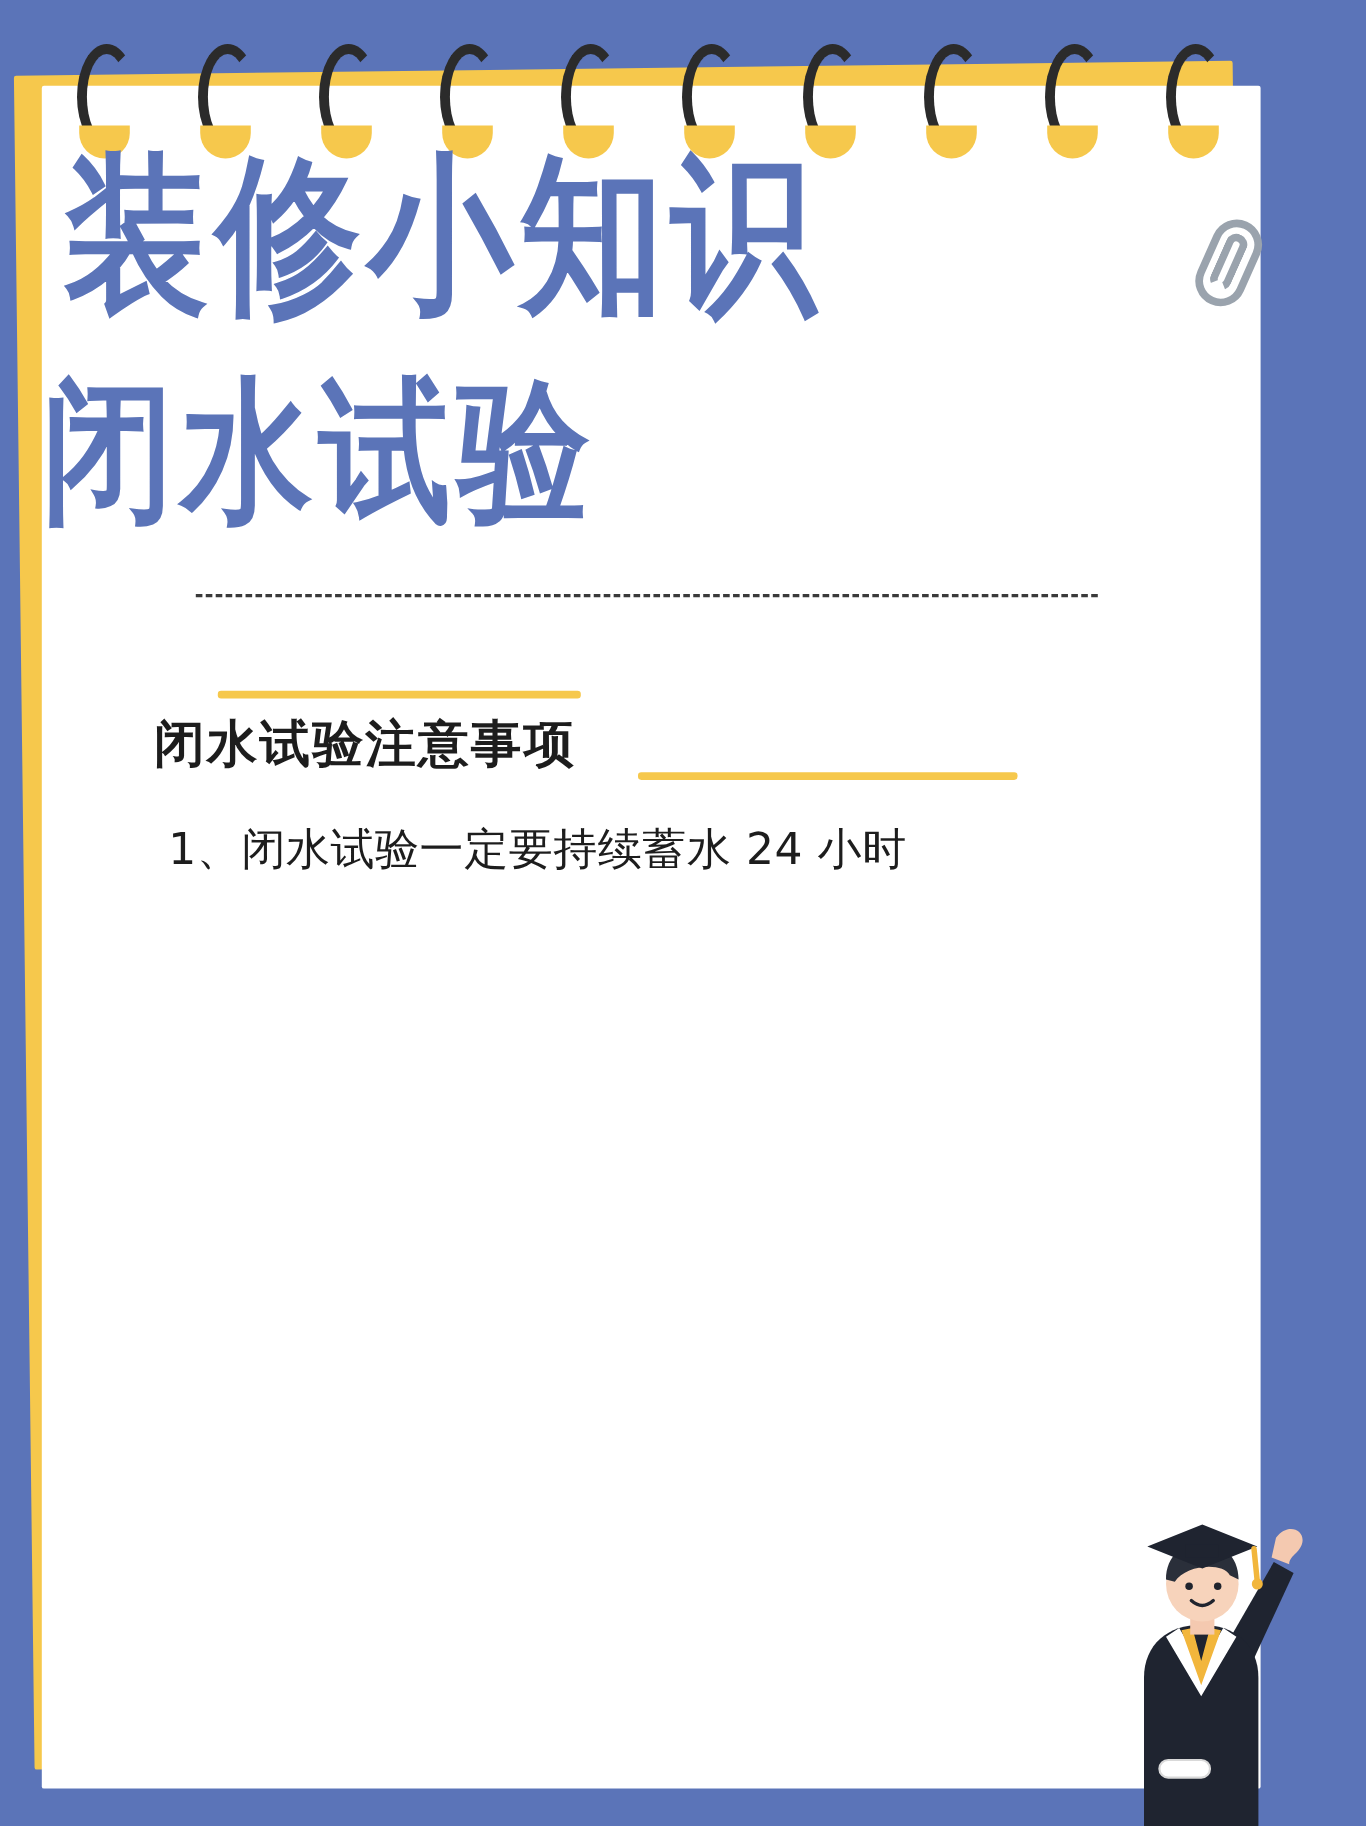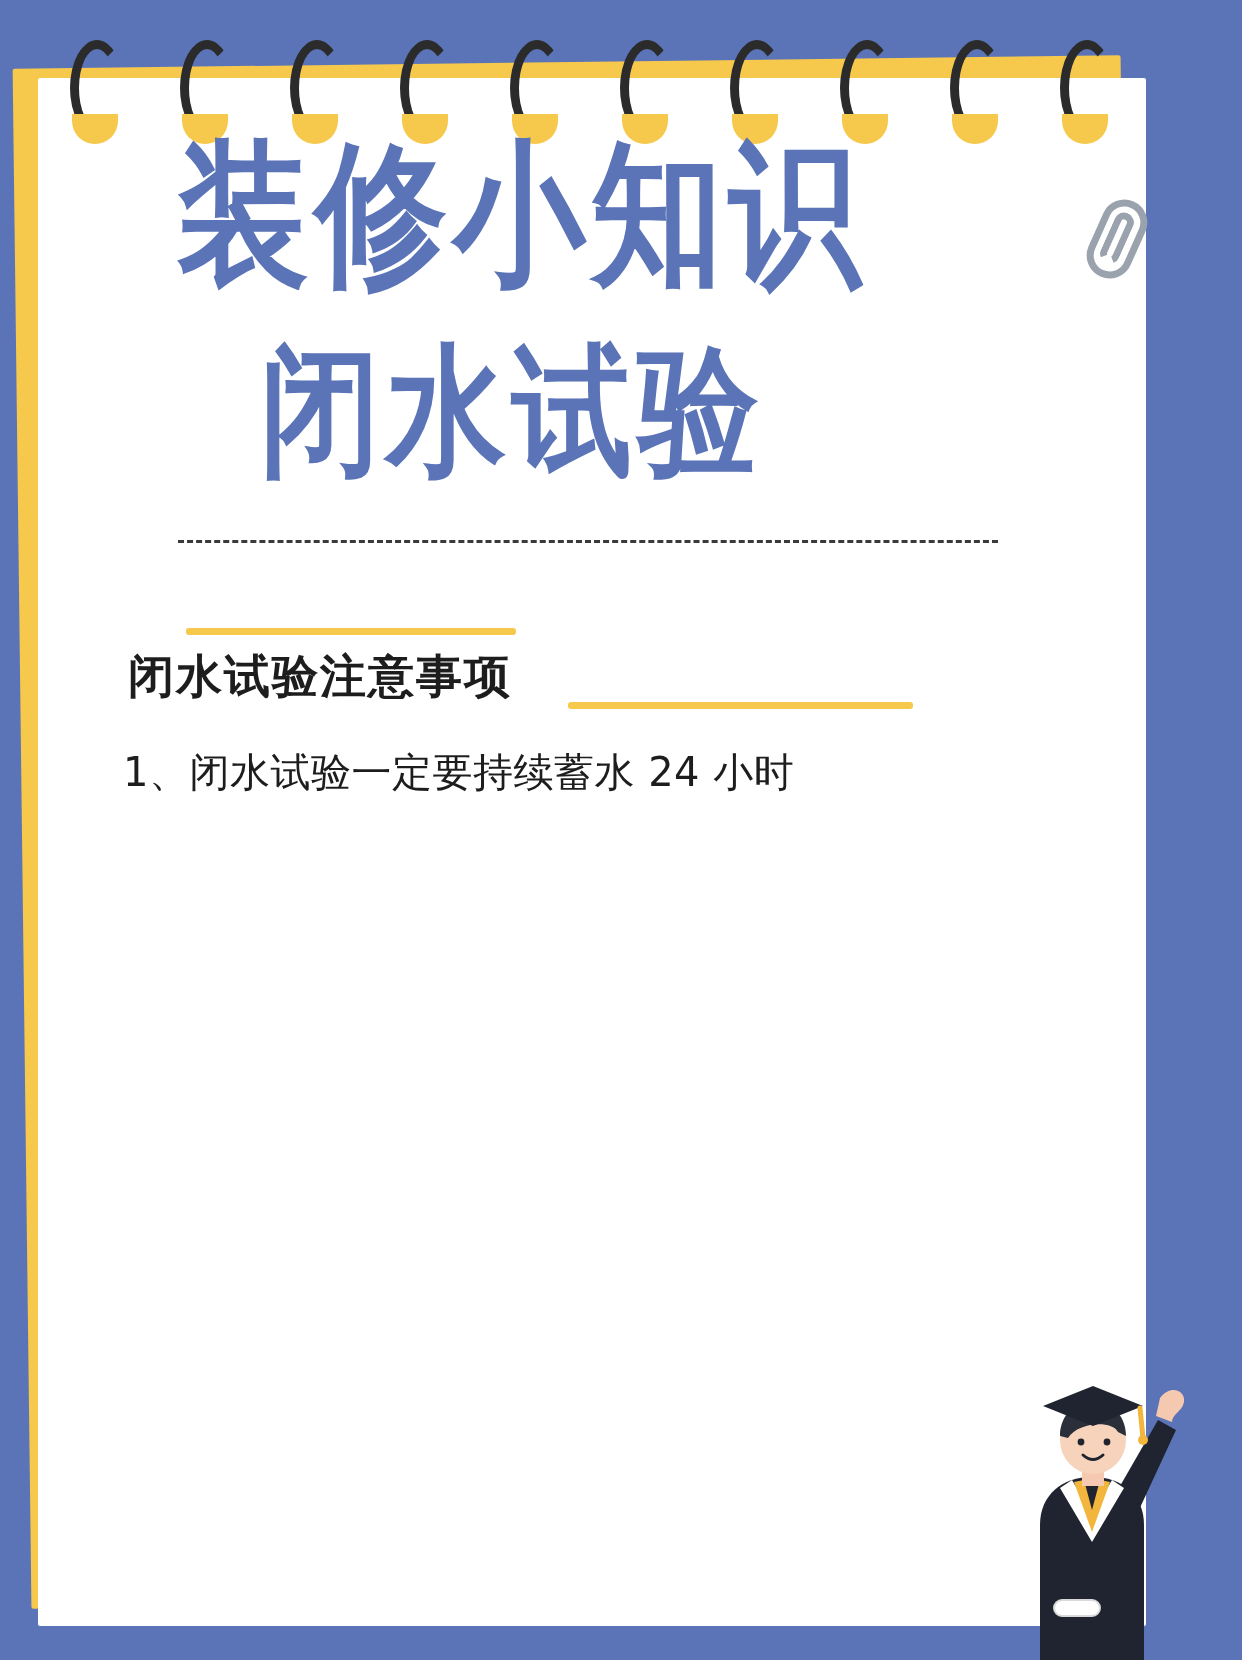--- a/index.html
+++ b/index.html
@@ -81,21 +81,20 @@
     background: #f6c84c;
     border-radius: 0 0 24px 24px;
   }
 
   
   .title-block {
     position: absolute;
     left: 38px;
     top: 130px;
     width: 948px;
-    text-align: center;
   }
   .title-line {
     font-family: "DejaVu Sans", "Liberation Sans", sans-serif;
     font-weight: bold;
     color: #5b74b8;
     letter-spacing: 6px;
     line-height: 1.08;
   }
   .title-1 {
     font-size: 132px;
@@ -144,21 +143,21 @@
     position: absolute;
     left: 178px;
     top: 540px;
     width: 820px;
     border-top: 3px dashed #3a3a3a;
   }
 
   
   .section-head {
     position: absolute;
-    left: 128px;
+    left: 140px;
     top: 628px;
     width: 880px;
   }
   .head-underline-top {
     position: absolute;
     left: 58px;
     top: 0;
     width: 330px;
     height: 7px;
     background: #f6c84c;
@@ -179,21 +178,21 @@
     font-size: 46px;
     font-weight: bold;
     color: #1d1d1d;
     letter-spacing: 2px;
     padding-top: 18px;
   }
 
   
   .body-list {
     position: absolute;
-    left: 123px;
+    left: 153px;
     top: 740px;
     width: 940px;
   }
   .body-item {
     font-family: "DejaVu Sans", "Liberation Sans", sans-serif;
     font-size: 40px;
     color: #1d1d1d;
     line-height: 1.62;
     margin-bottom: 6px;
     letter-spacing: 0.5px;

